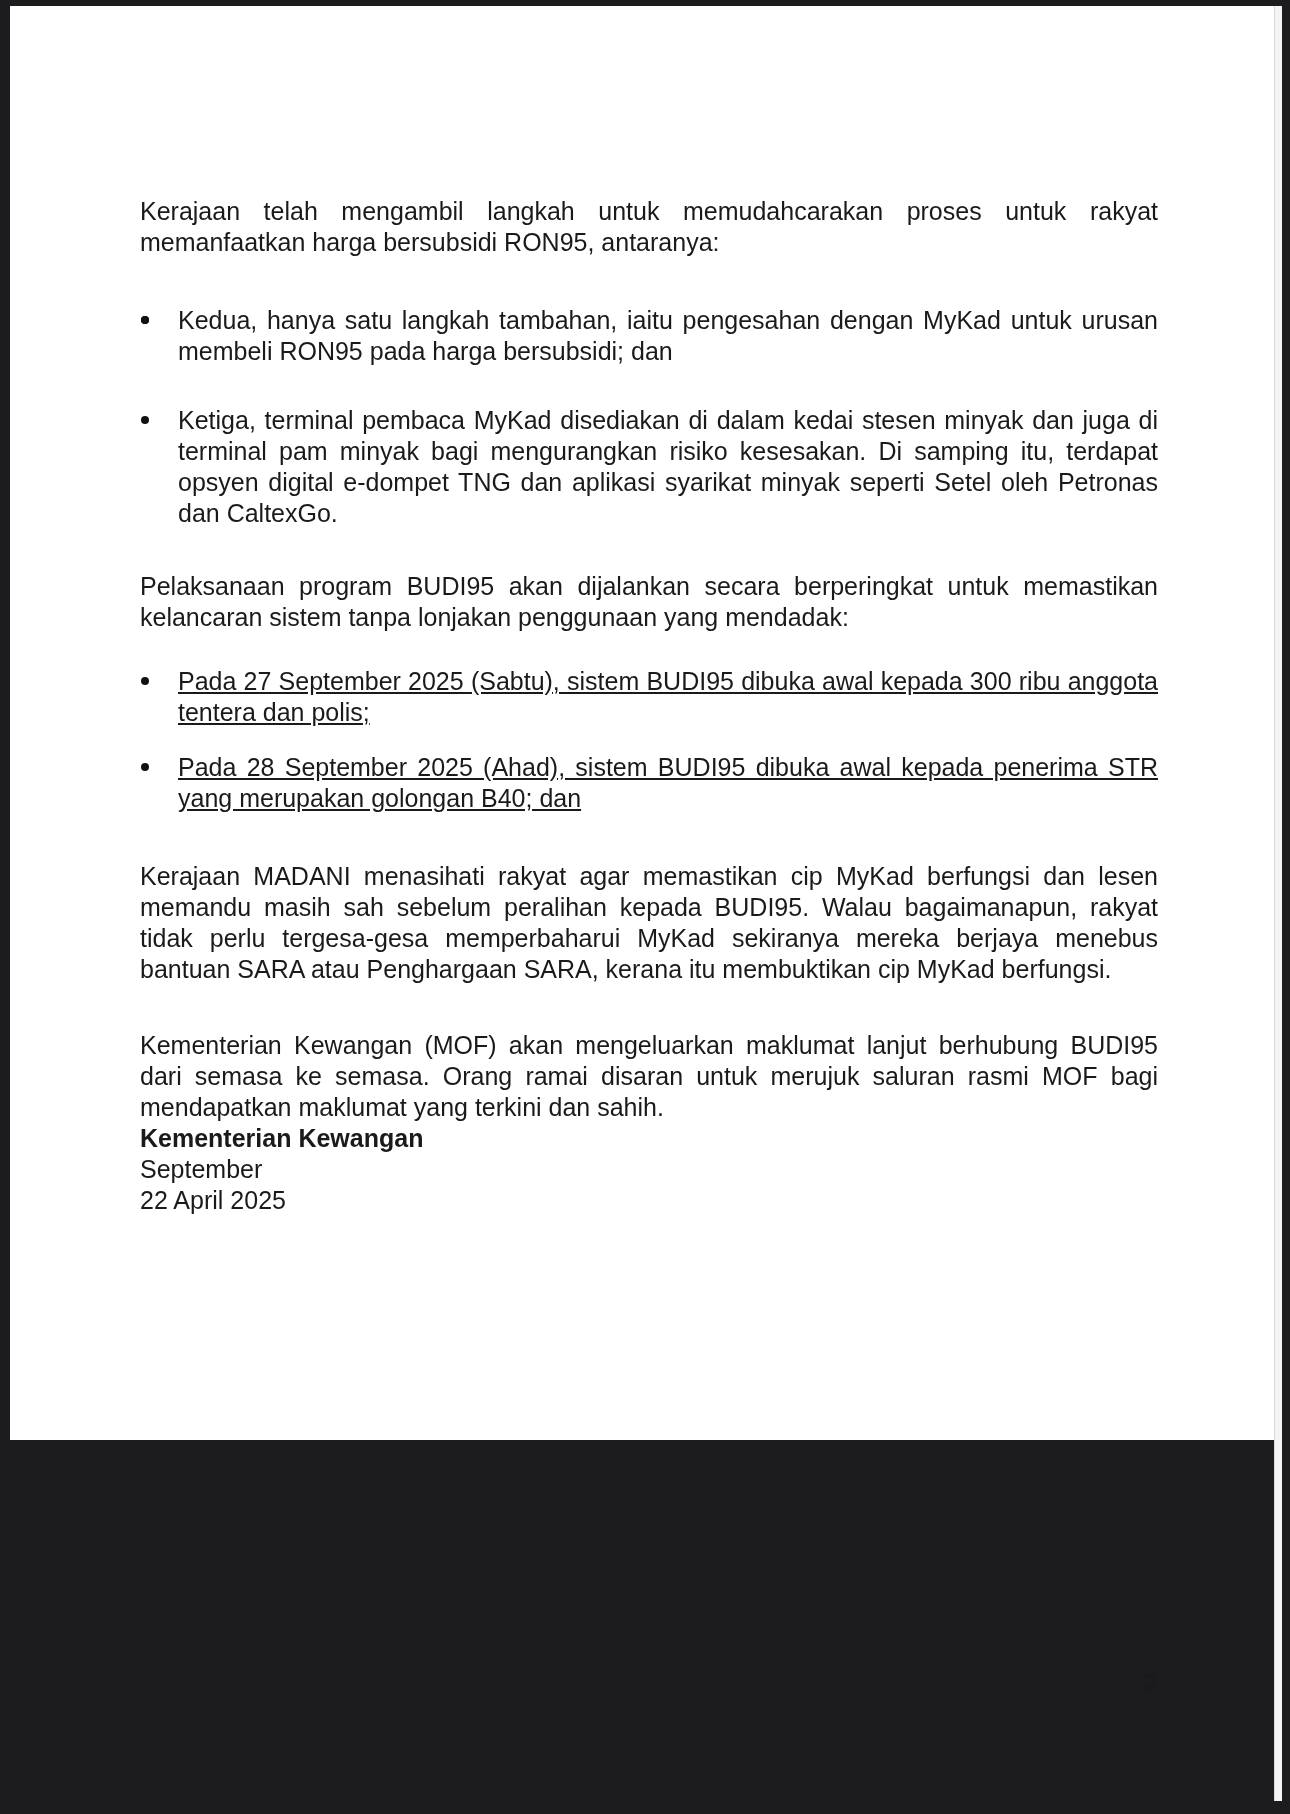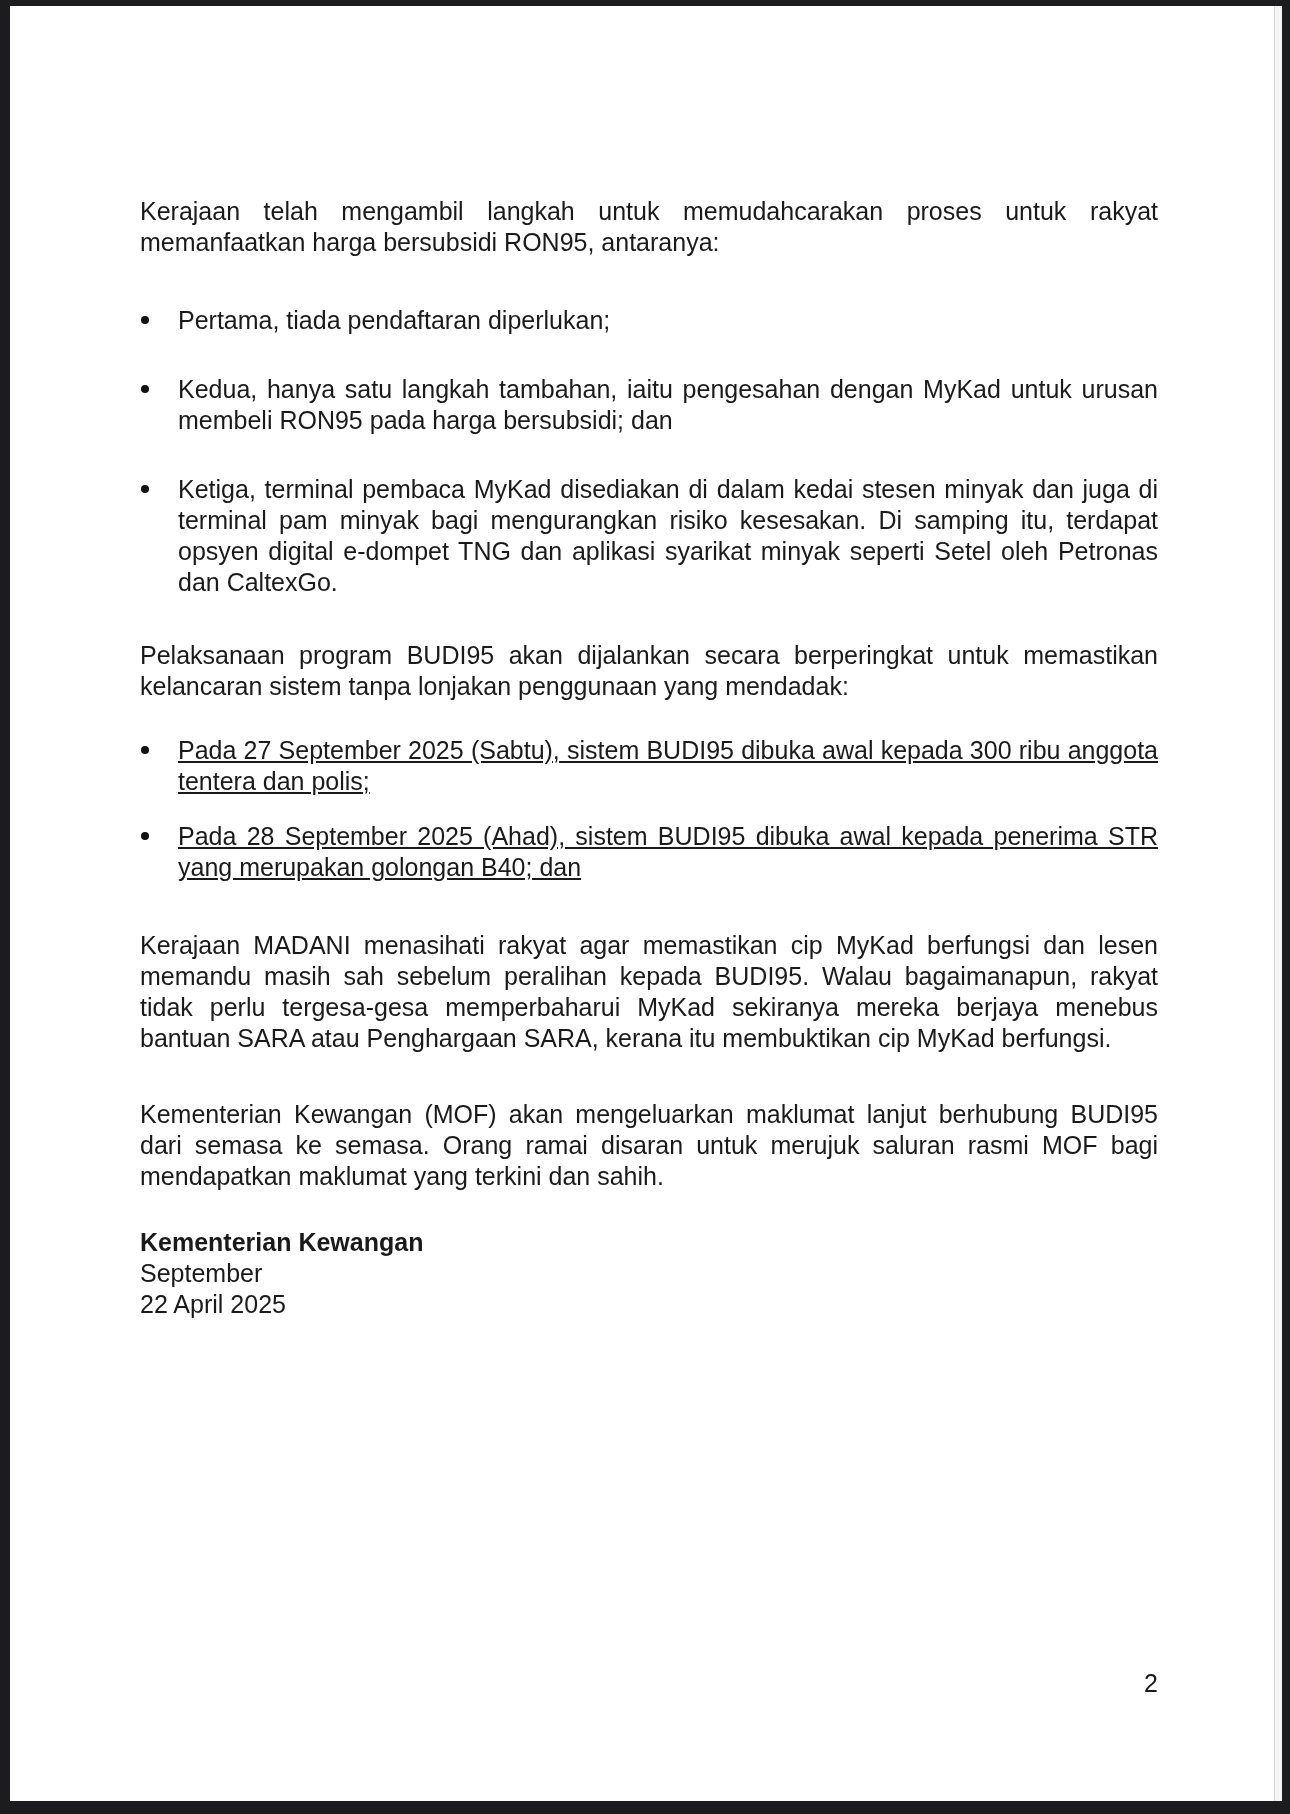--- a/index.html
+++ b/index.html
@@ -12,21 +12,21 @@
     background: #1c1c1f;
     position: relative;
     overflow: hidden;
     font-family: "Liberation Sans", sans-serif;
   }
   .page {
     position: absolute;
     left: 10px;
     top: 6px;
     width: 1264px;
-    height: 1795px;
+    height: 1434px;
     background: #ffffff;
   }
   .page-edge {
     position: absolute;
     left: 1274px;
     top: 6px;
     width: 7px;
     height: 1795px;
     background: #f4f4f6;
     border-left: 1px solid #d8d8da;
@@ -56,21 +56,21 @@
     left: 1px;
     top: 11px;
     width: 8px;
     height: 8px;
     border-radius: 50%;
     background: #111111;
   }
   .mt-47 { margin-top: 47px; }
   .mt-42 { margin-top: 42px; }
   .mt-39 { margin-top: 45px; }
-  .mt-35 { margin-top: 35px; }
+  .mt-35 { }
   .mt-33 { margin-top: 33px; text-decoration: underline; }
   .gap-38 li + li { margin-top: 38px; }
   .gap-28 li + li { margin-top: 24px; }
   .signature p {
     margin: 0;
     text-align: left;
   }
   .sig-org {
     font-weight: bold;
   }
@@ -89,21 +89,20 @@
 <body>
 
 <div class="page">
   <div class="content">
 
     <p class="para">Kerajaan telah mengambil langkah untuk memudahcarakan proses untuk rakyat memanfaatkan harga bersubsidi RON95, antaranya:</p>
 
     <ul class="bullets gap-38 mt-47">
       <li>
         <span class="dot"></span>
-        <span class="li-text">Pertama, tiada pendaftaran diperlukan;</span>
       </li>
       <li>
         <span class="dot"></span>
         <span class="li-text">Kedua, hanya satu langkah tambahan, iaitu pengesahan dengan MyKad untuk urusan membeli RON95 pada harga bersubsidi; dan</span>
       </li>
       <li>
         <span class="dot"></span>
         <span class="li-text">Ketiga, terminal pembaca MyKad disediakan di dalam kedai stesen minyak dan juga di terminal pam minyak bagi mengurangkan risiko kesesakan. Di samping itu, terdapat opsyen digital e-dompet TNG dan aplikasi syarikat minyak seperti Setel oleh Petronas dan CaltexGo.</span>
       </li>
     </ul>

